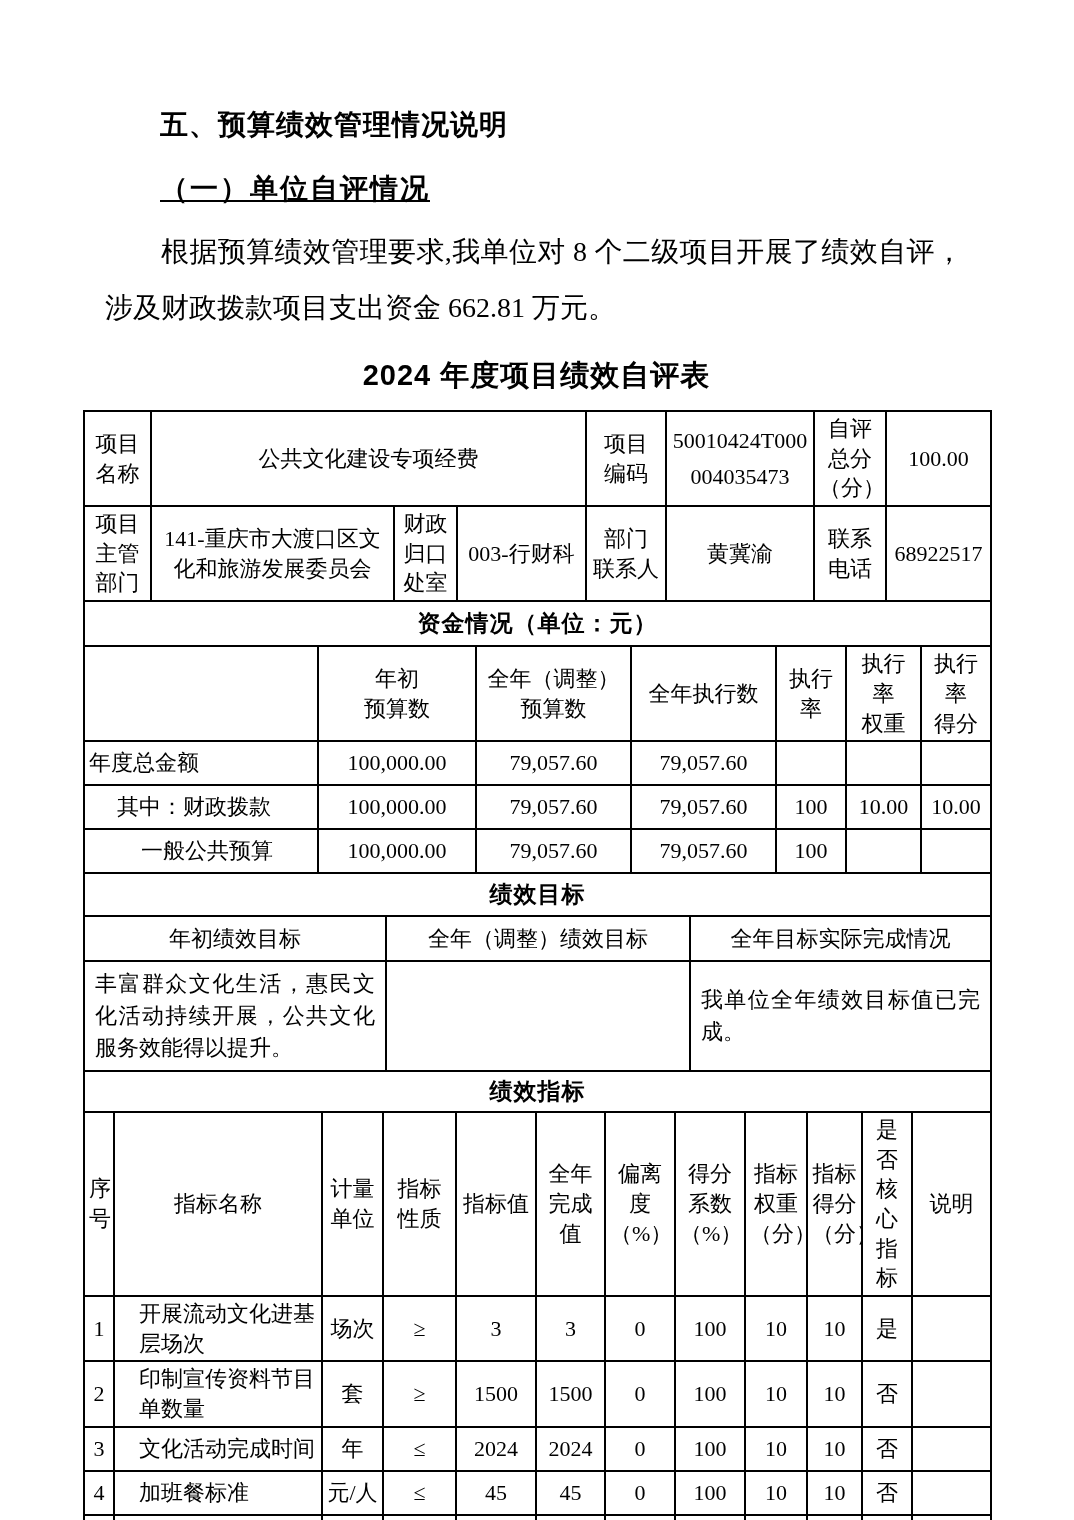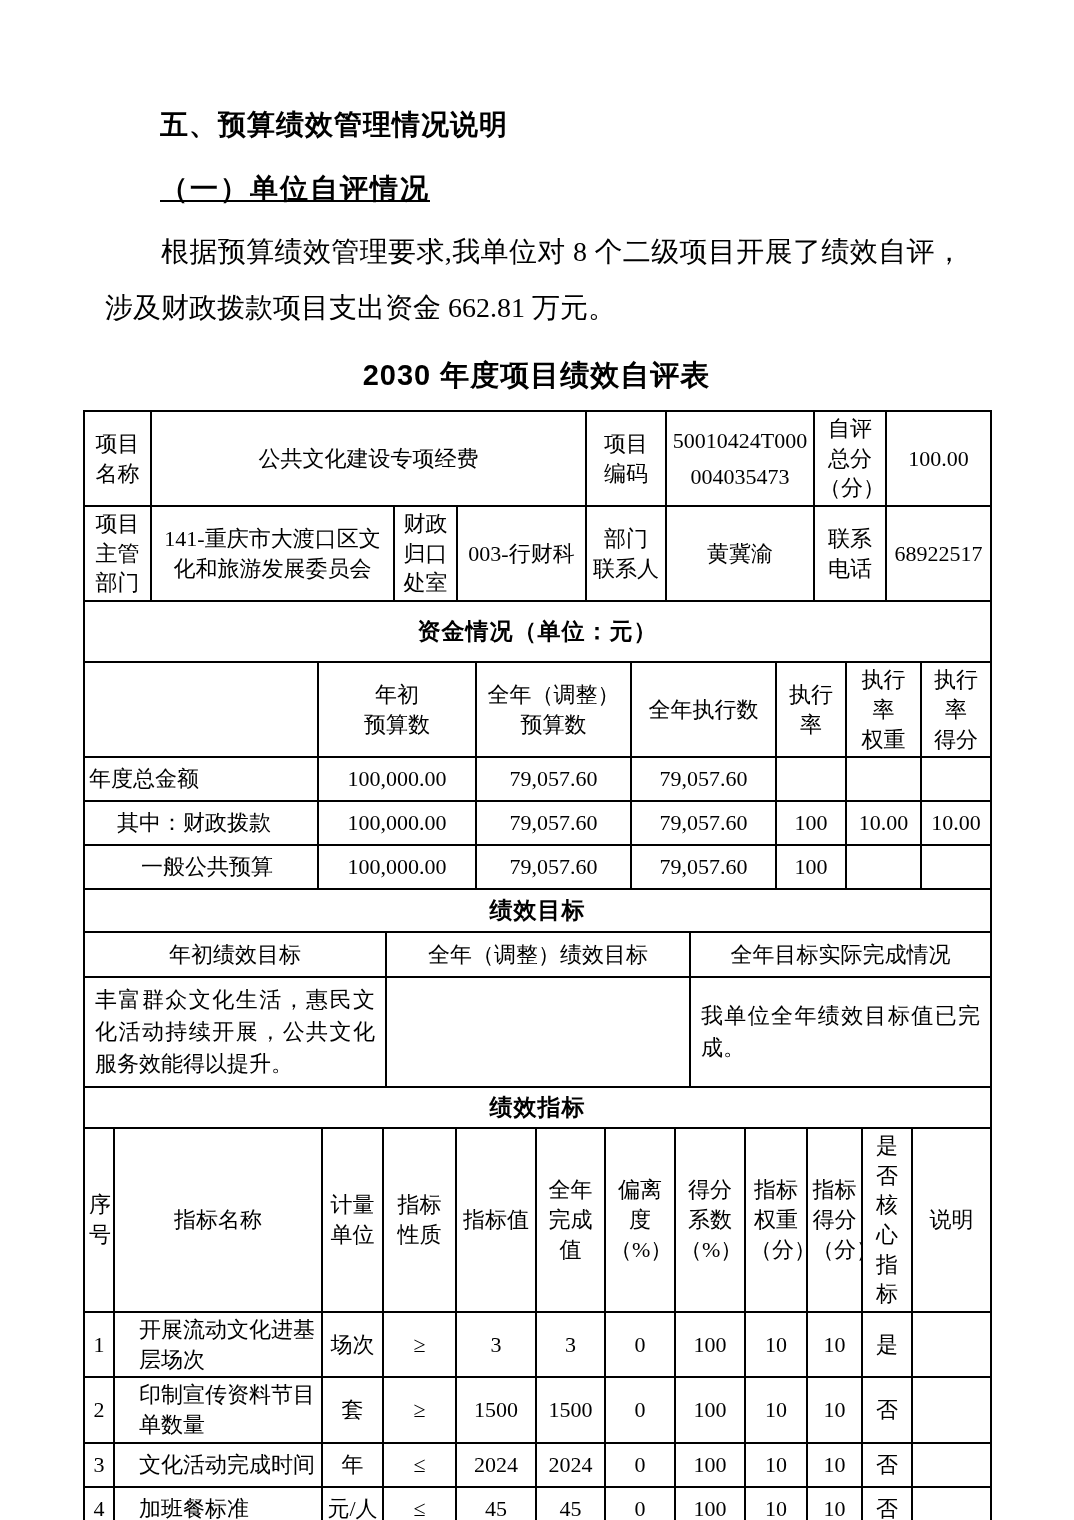--- a/index.html
+++ b/index.html
@@ -81,21 +81,21 @@
   td.name-cell { padding-left: 24px; }
 </style>
 </head>
 <body>
 
 <div class="sheet">
 
   <p class="h1">五、预算绩效管理情况说明</p>
   <p class="h2">（一）单位自评情况</p>
   <p class="para">根据预算绩效管理要求,我单位对 8 个二级项目开展了绩效自评，涉及财政拨款项目支出资金 662.81 万元。</p>
-  <p class="tbl-title">2030 年度项目绩效自评表</p>
+  <p class="tbl-title">2024 年度项目绩效自评表</p>
 
   <table>
     <colgroup>
       <col style="width:67px">
         <col style="width:243px">
         <col style="width:63px">
         <col style="width:129px">
       <col style="width:80px">
         <col style="width:148px">
         <col style="width:72px">
@@ -137,21 +137,21 @@
     <colgroup>
       <col style="width:234px">
         <col style="width:158px">
         <col style="width:155px">
         <col style="width:145px">
       <col style="width:70px">
         <col style="width:75px">
         <col style="width:70px">
     </colgroup>
     <tbody>
-        <tr class="first-row" style="height:60px">
+        <tr class="first-row" style="height:44px">
       <td colspan="7" class="sec-title">资金情况（单位：元）</td>
     </tr>
     <tr style="height:62px">
       <td></td>
       <td>年初
 预算数</td>
       <td>全年（调整）
 预算数</td>
       <td>全年执行数</td>
       <td>执行率</td>

